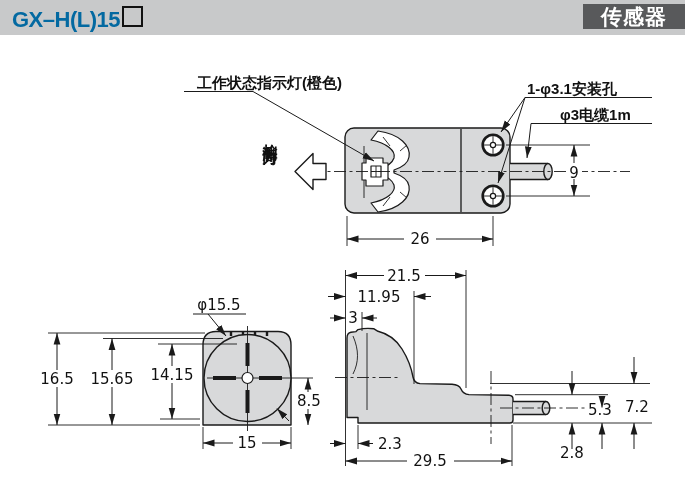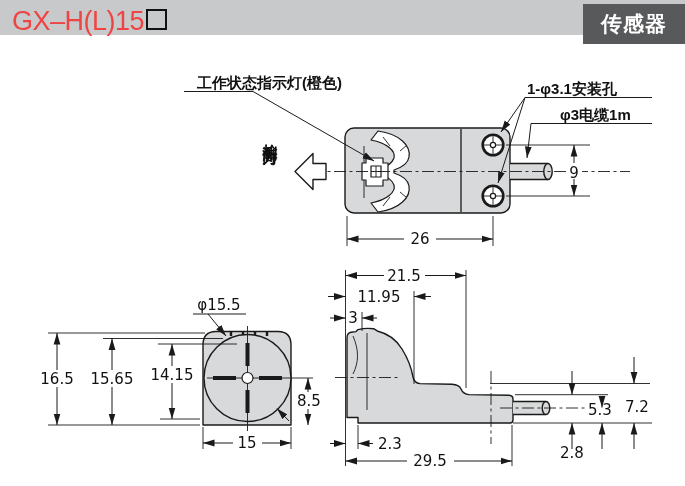--- a/index.html
+++ b/index.html
@@ -1,23 +1,23 @@
 <!DOCTYPE html>
 <html><head>
 <meta charset="utf-8">
 <style>
   html,body{margin:0;padding:0;background:#fff;}
   #page{position:relative;width:685px;height:486px;background:#fff;overflow:hidden;
         font-family:"Liberation Sans",sans-serif;}
   
   #hbar{position:absolute;left:0;top:4;width:685px;height:35px;background:#c8c9ca;}
-  #htitle{position:absolute;left:12px;top:6px;font-size:27px;font-weight:normal;color:#ef4444;
+  #htitle{position:absolute;left:12px;top:6px;font-size:22px;font-weight:bold;color:#0369a1;
           letter-spacing:-0.5px;white-space:nowrap;}
   #hbox{display:inline-block;width:17px;height:17px;border:2.6px solid #111;margin-left:2px;}
-  #htag{position:absolute;left:583px;top:4px;width:102px;height:40px;background:#58595b;
+  #htag{position:absolute;left:583px;top:4px;width:102px;height:25px;background:#58595b;
         color:#fff;font-size:21px;font-weight:bold;display:flex;align-items:center;justify-content:center;
         letter-spacing:1px;}
   
   .lbl{position:absolute;font-size:15px;font-weight:bold;color:#111;white-space:nowrap;line-height:17px;}
   #dirlbl{writing-mode:vertical-rl;text-orientation:upright;letter-spacing:2px;}
   svg{position:absolute;left:0;top:0;}
   .ol{fill:#d8d9da;stroke:#1a1a1a;stroke-width:1.4;stroke-linejoin:round;}
   .wt{fill:#fff;stroke:#1a1a1a;stroke-width:1.2;stroke-linejoin:round;}
   .ln{stroke:#1a1a1a;stroke-width:1.3;fill:none;}
   .thin{stroke:#1a1a1a;stroke-width:0.9;fill:none;}

